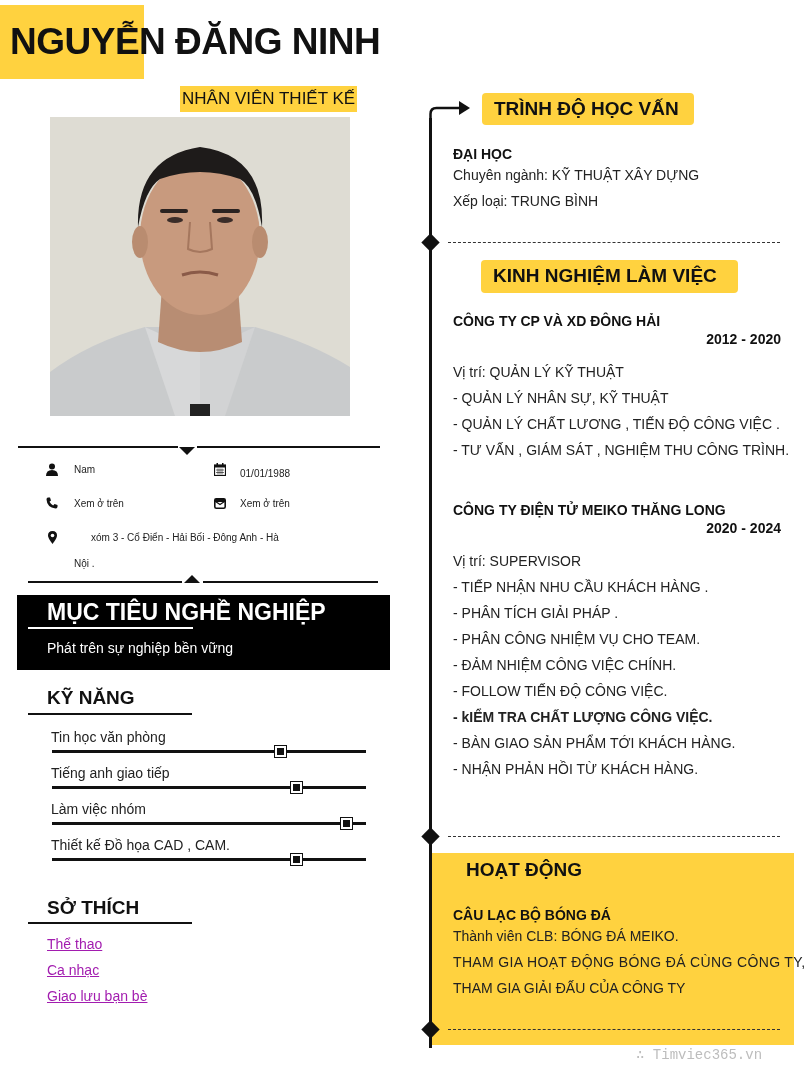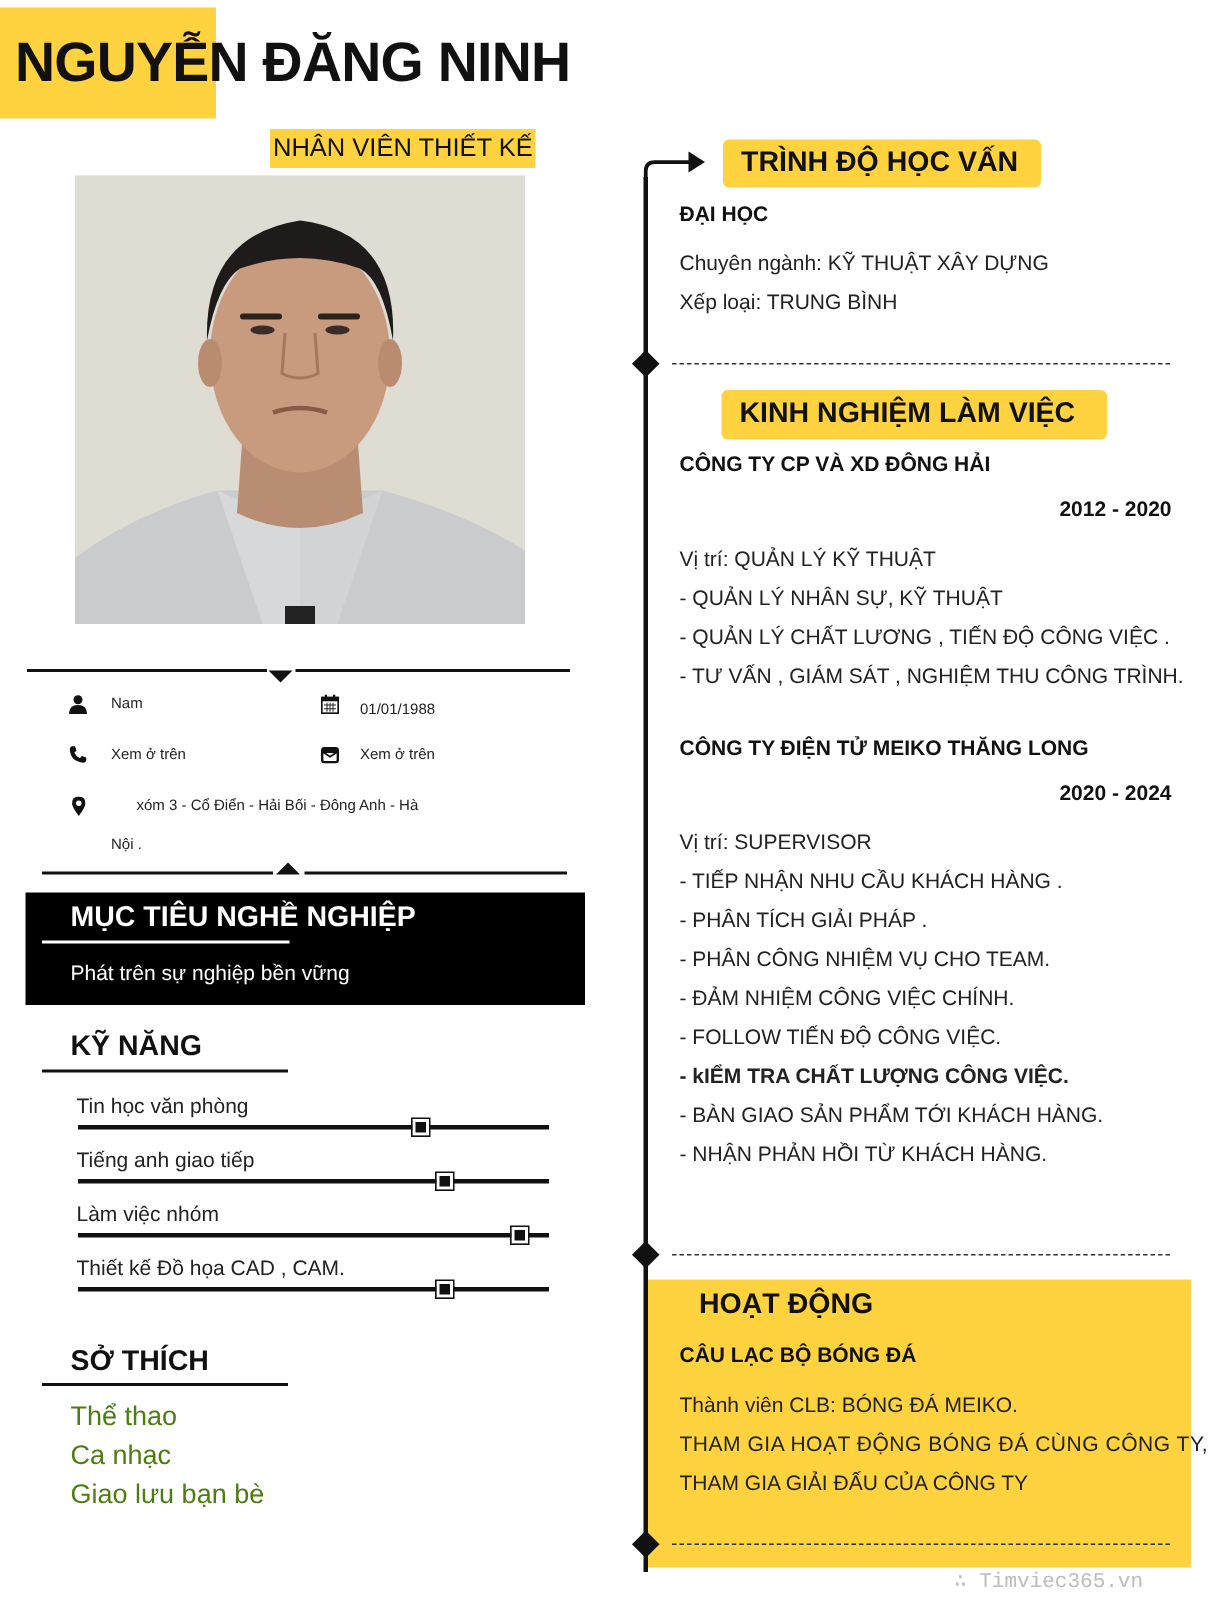--- a/index.html
+++ b/index.html
@@ -20,43 +20,43 @@
     .hline { height: 2px; background: #111; }
     .tri-down { width: 0; height: 0; border-left: 8px solid transparent; border-right: 8px solid transparent; border-top: 8px solid #111; }
     .tri-up { width: 0; height: 0; border-left: 8px solid transparent; border-right: 8px solid transparent; border-bottom: 8px solid #111; }
 
     
     .c-icon { width: 14px; height: 14px; display: flex; align-items: center; justify-content: center; }
     .c-text { font-size: 10px; color: #222; line-height: 26px; white-space: nowrap; }
 
     
     .objective { left: 17px; top: 595px; width: 373px; height: 75px; background: #000; }
-    .obj-title { left: 47px; top: 600px; font-size: 19px; font-weight: bold; color: #fff; white-space: nowrap; line-height: 24px; }
+    .obj-title { left: 47px; top: 600px; font-size: 23px; font-weight: bold; color: #fff; white-space: nowrap; line-height: 24px; }
     .obj-line { left: 28px; top: 627px; width: 165px; height: 2px; background: #fff; }
     .obj-text { left: 47px; top: 638px; font-size: 14px; color: #fff; white-space: nowrap; line-height: 20px; }
 
     
     .sec-title { font-size: 19px; font-weight: bold; color: #111; white-space: nowrap; line-height: 24px; }
     .sec-line { height: 2px; background: #111; }
 
     
     .skill-label { font-size: 14px; color: #222; white-space: nowrap; line-height: 18px; }
     .skill-track { height: 3px; background: #111; }
     .skill-knob { width: 11px; height: 11px; background: #111; border: 2px solid #fff; outline: 1.5px solid #111; }
 
-    .hobby { font-size: 18px; color: #4d7c0f; white-space: nowrap; line-height: 18px; }
+    .hobby { font-size: 14px; color: #a21caf; white-space: nowrap; line-height: 18px; text-decoration: underline; }
 
     
     .tl-vline { left: 429px; width: 3px; background: #111; }
     .diamond { width: 13px; height: 13px; background: #111; transform: rotate(45deg); }
     .dash { height: 0; border-top: 1.5px dashed #333; }
 
     .brush { background: #FFD23F; border-radius: 4px; }
     .r-title { font-size: 19px; font-weight: bold; color: #111; white-space: nowrap; line-height: 24px; }
-    .r-sub { font-size: 14px; font-weight: bold; color: #111; white-space: nowrap; line-height: 18px; }
+    .r-sub { font-size: 14px; font-weight: bold; color: #111; white-space: nowrap; line-height: 18px; margin-top: 12px; }
     .r-text { font-size: 14px; color: #222; white-space: nowrap; line-height: 18px; }
     .r-year { font-size: 14px; font-weight: bold; color: #111; white-space: nowrap; line-height: 18px; text-align: right; }
 
     .activity-box { left: 430px; top: 853px; width: 364px; height: 192px; background: #FFD23F; }
 
     .watermark { left: 636px; top: 1046px; font-family: "Liberation Mono", "DejaVu Sans Mono", monospace; font-size: 14px; color: #bdbdbd; white-space: nowrap; }
   </style>
 </head>
 <body>
 

